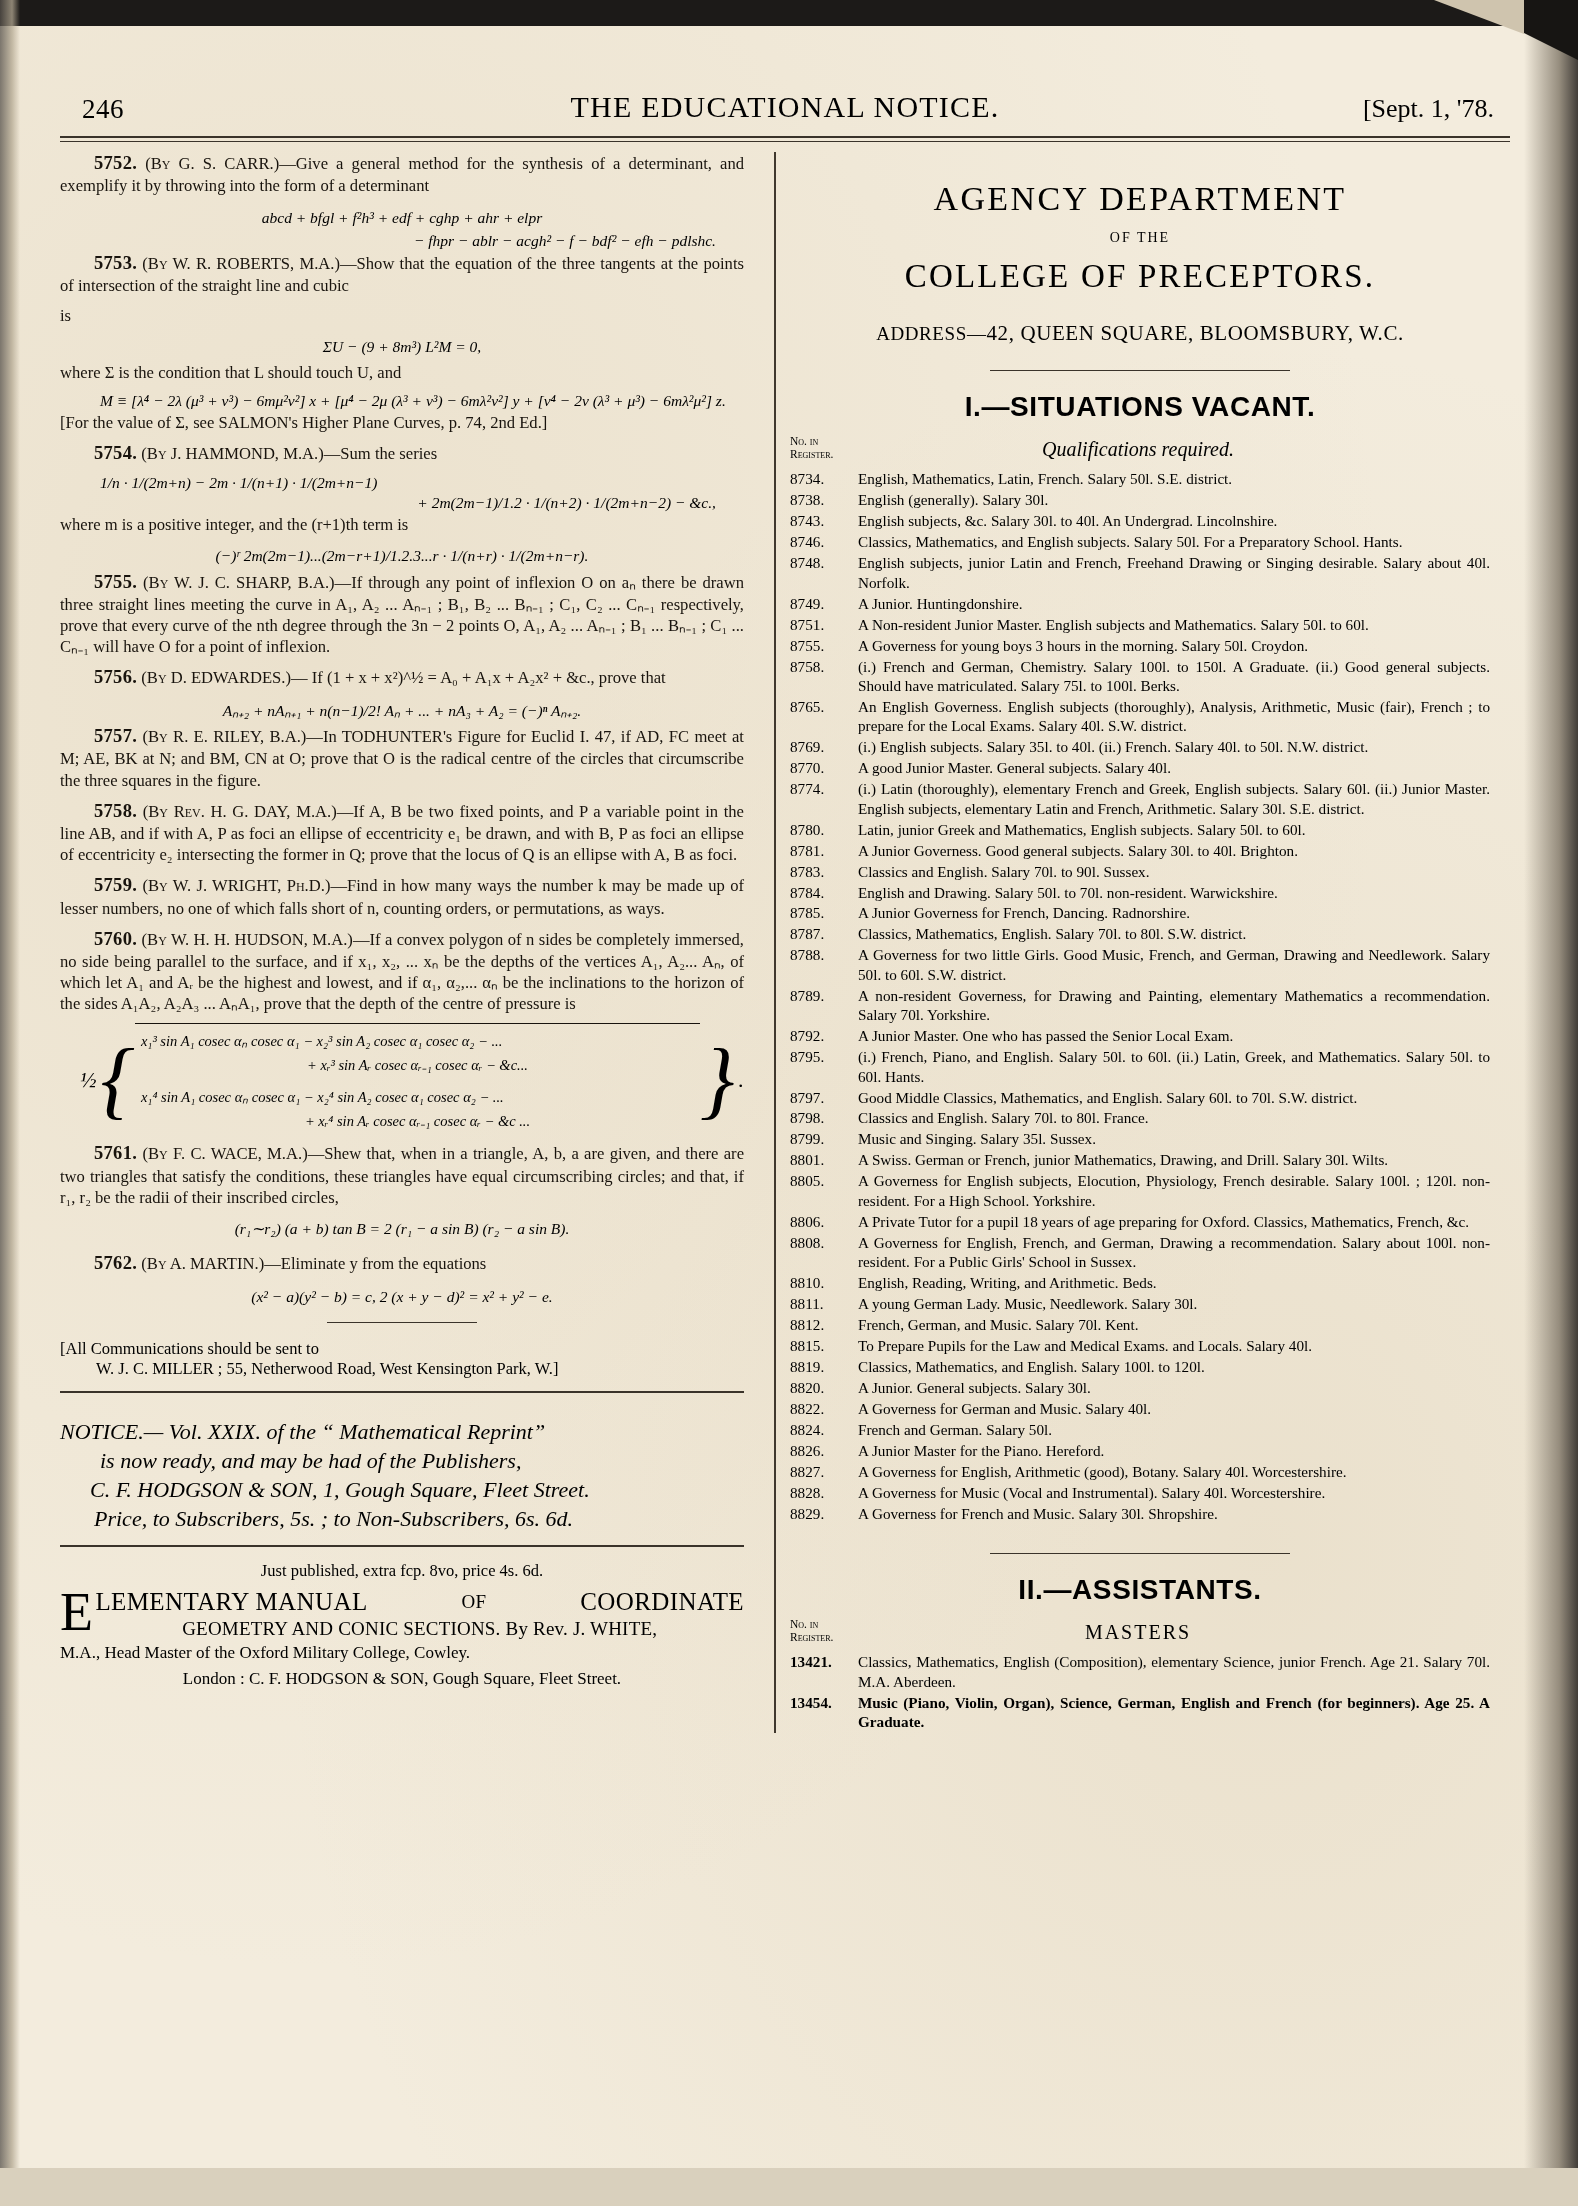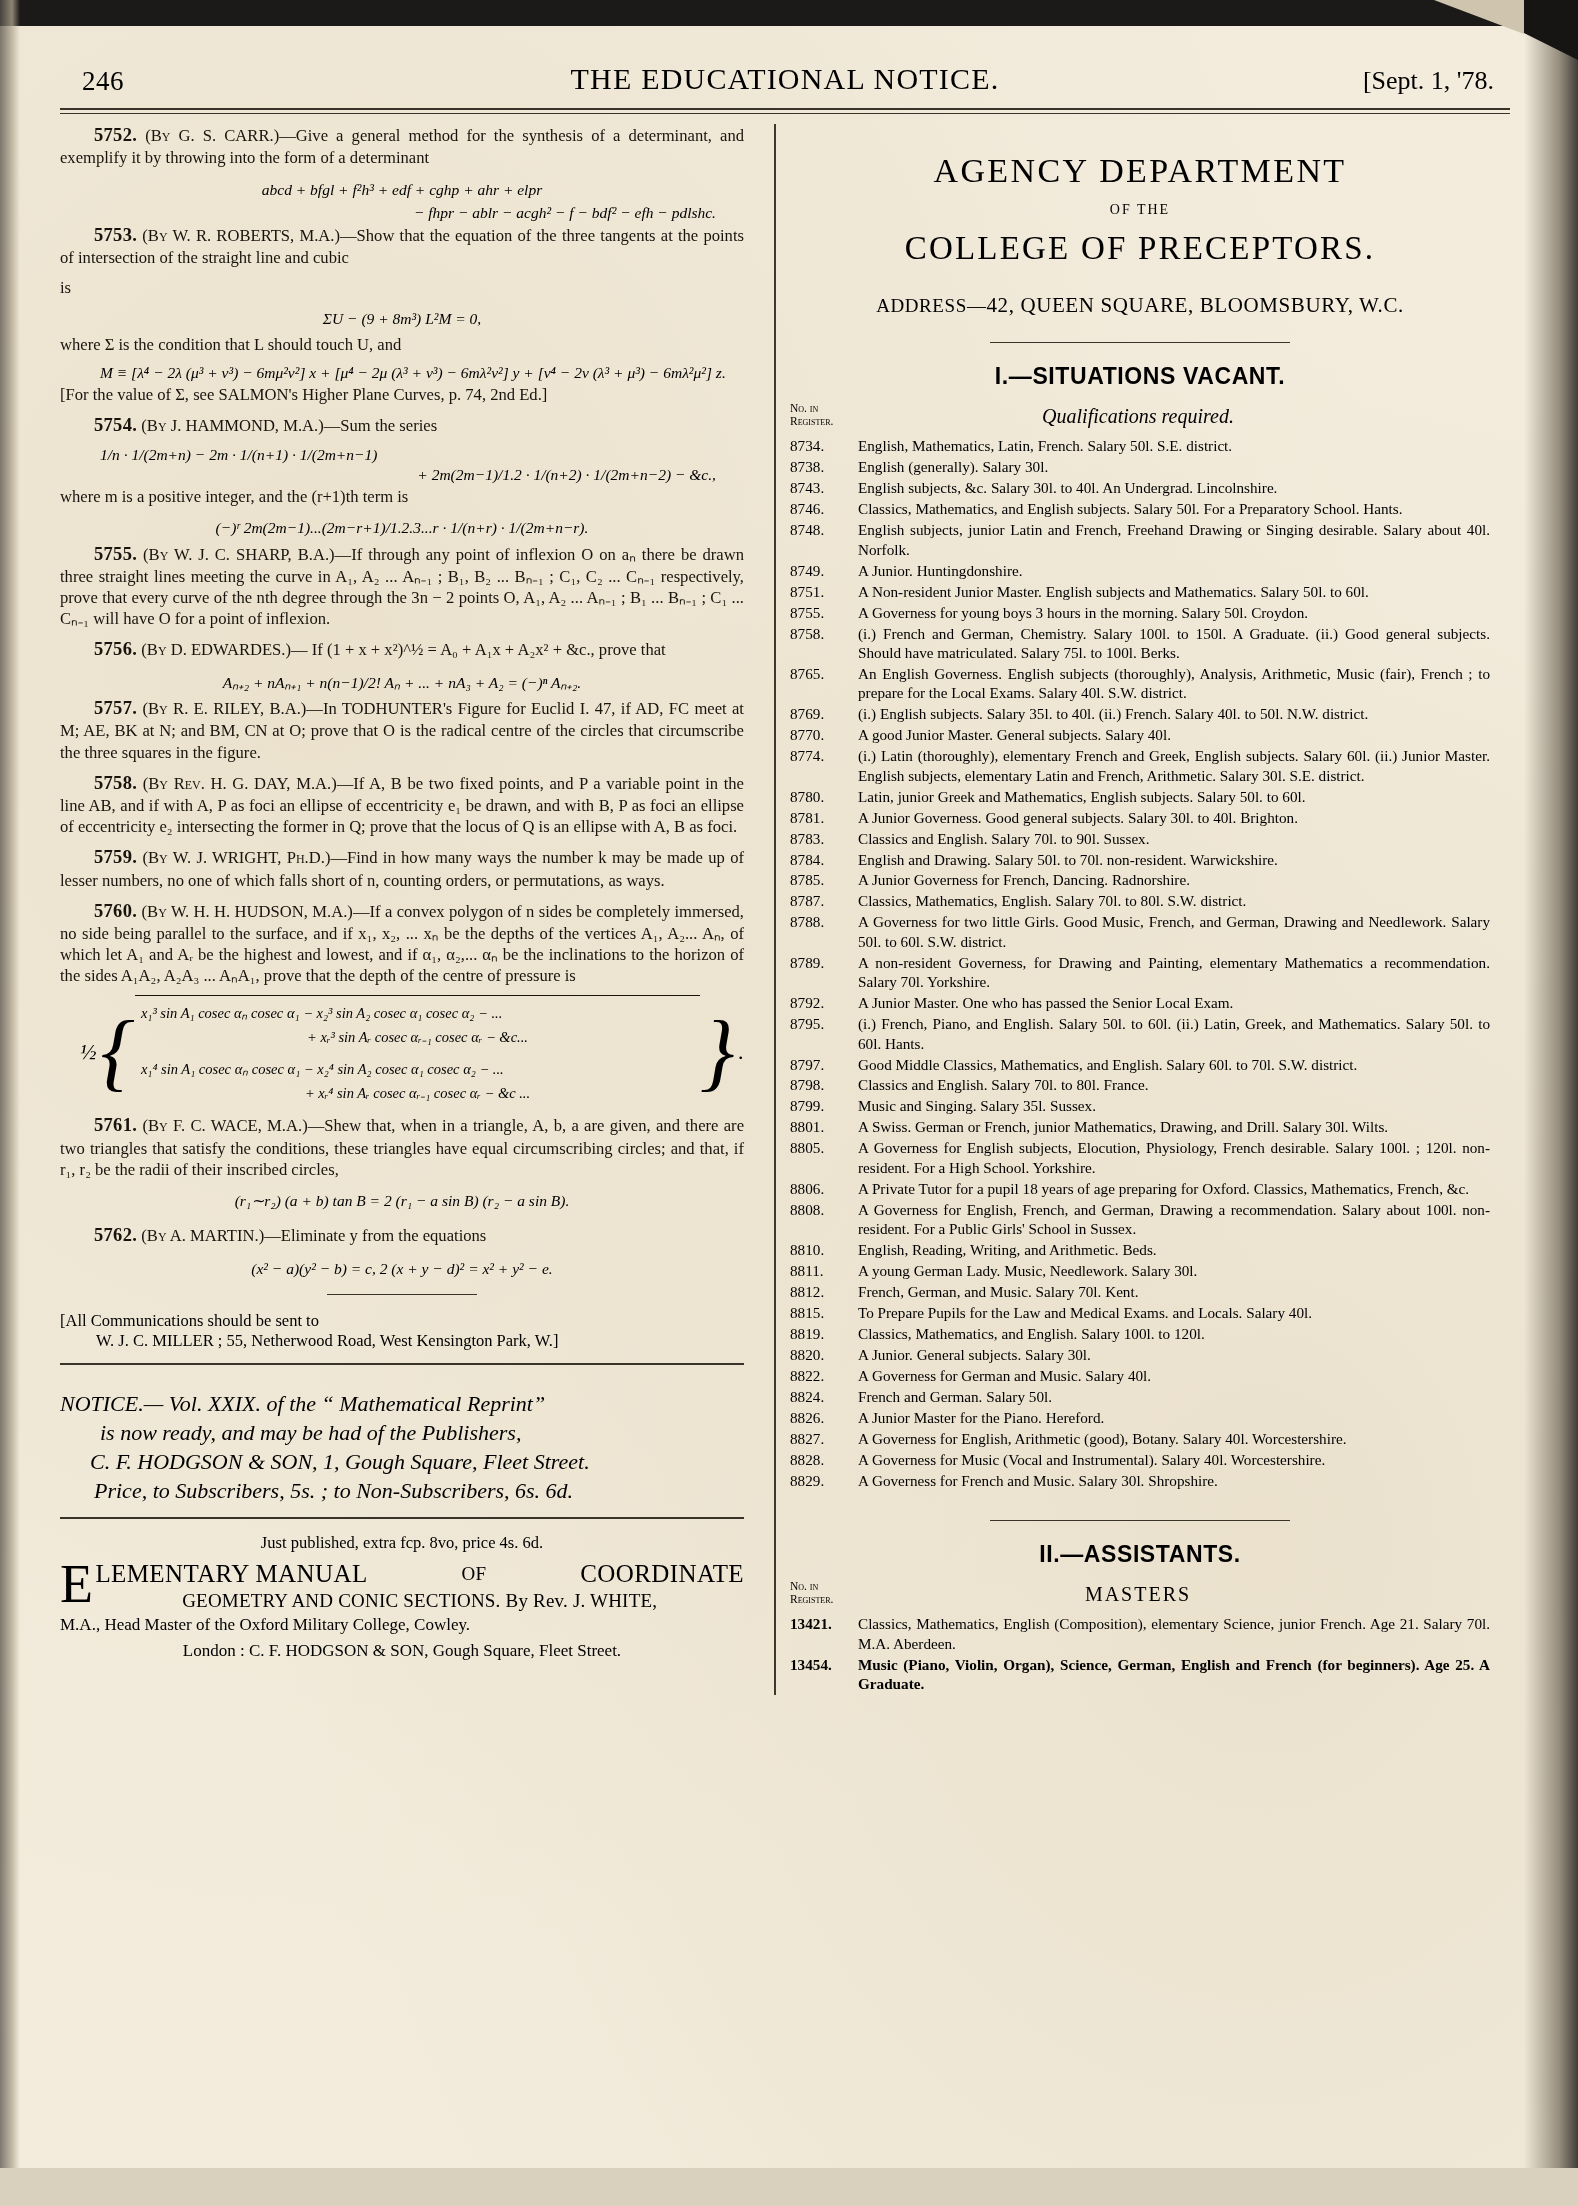--- a/index.html
+++ b/index.html
@@ -52,21 +52,21 @@
   .corner-fold2 {
     position: absolute; right: 54px; top: 0;
     width: 0; height: 0;
     border-top: 34px solid #cfc4ae;
     border-left: 90px solid transparent;
   }
 
   .content {
     position: absolute;
     left: 60px;
-    top: 58px;
+    top: 86px;
     width: 1450px;
   }
 
   
   .masthead {
     position: relative;
     height: 44px;
   }
   .pageno {
     position: absolute;
@@ -261,21 +261,21 @@
   .addr-sc { font-variant: small-caps; font-size: 19px; }
   .sect-rule {
     width: 300px;
     border-top: 1.5px solid #3a332a;
     margin: 24px auto 20px auto;
   }
   .sect-h {
     text-align: center;
     font-family: "Liberation Sans", sans-serif;
     font-weight: bold;
-    font-size: 23px;
+    font-size: 28px;
     letter-spacing: .6px;
     margin: 14px 0 12px 0;
   }
   .qual-row {
     display: flex;
     align-items: flex-end;
     margin-bottom: 8px;
   }
   .reg-label {
     width: 86px;

